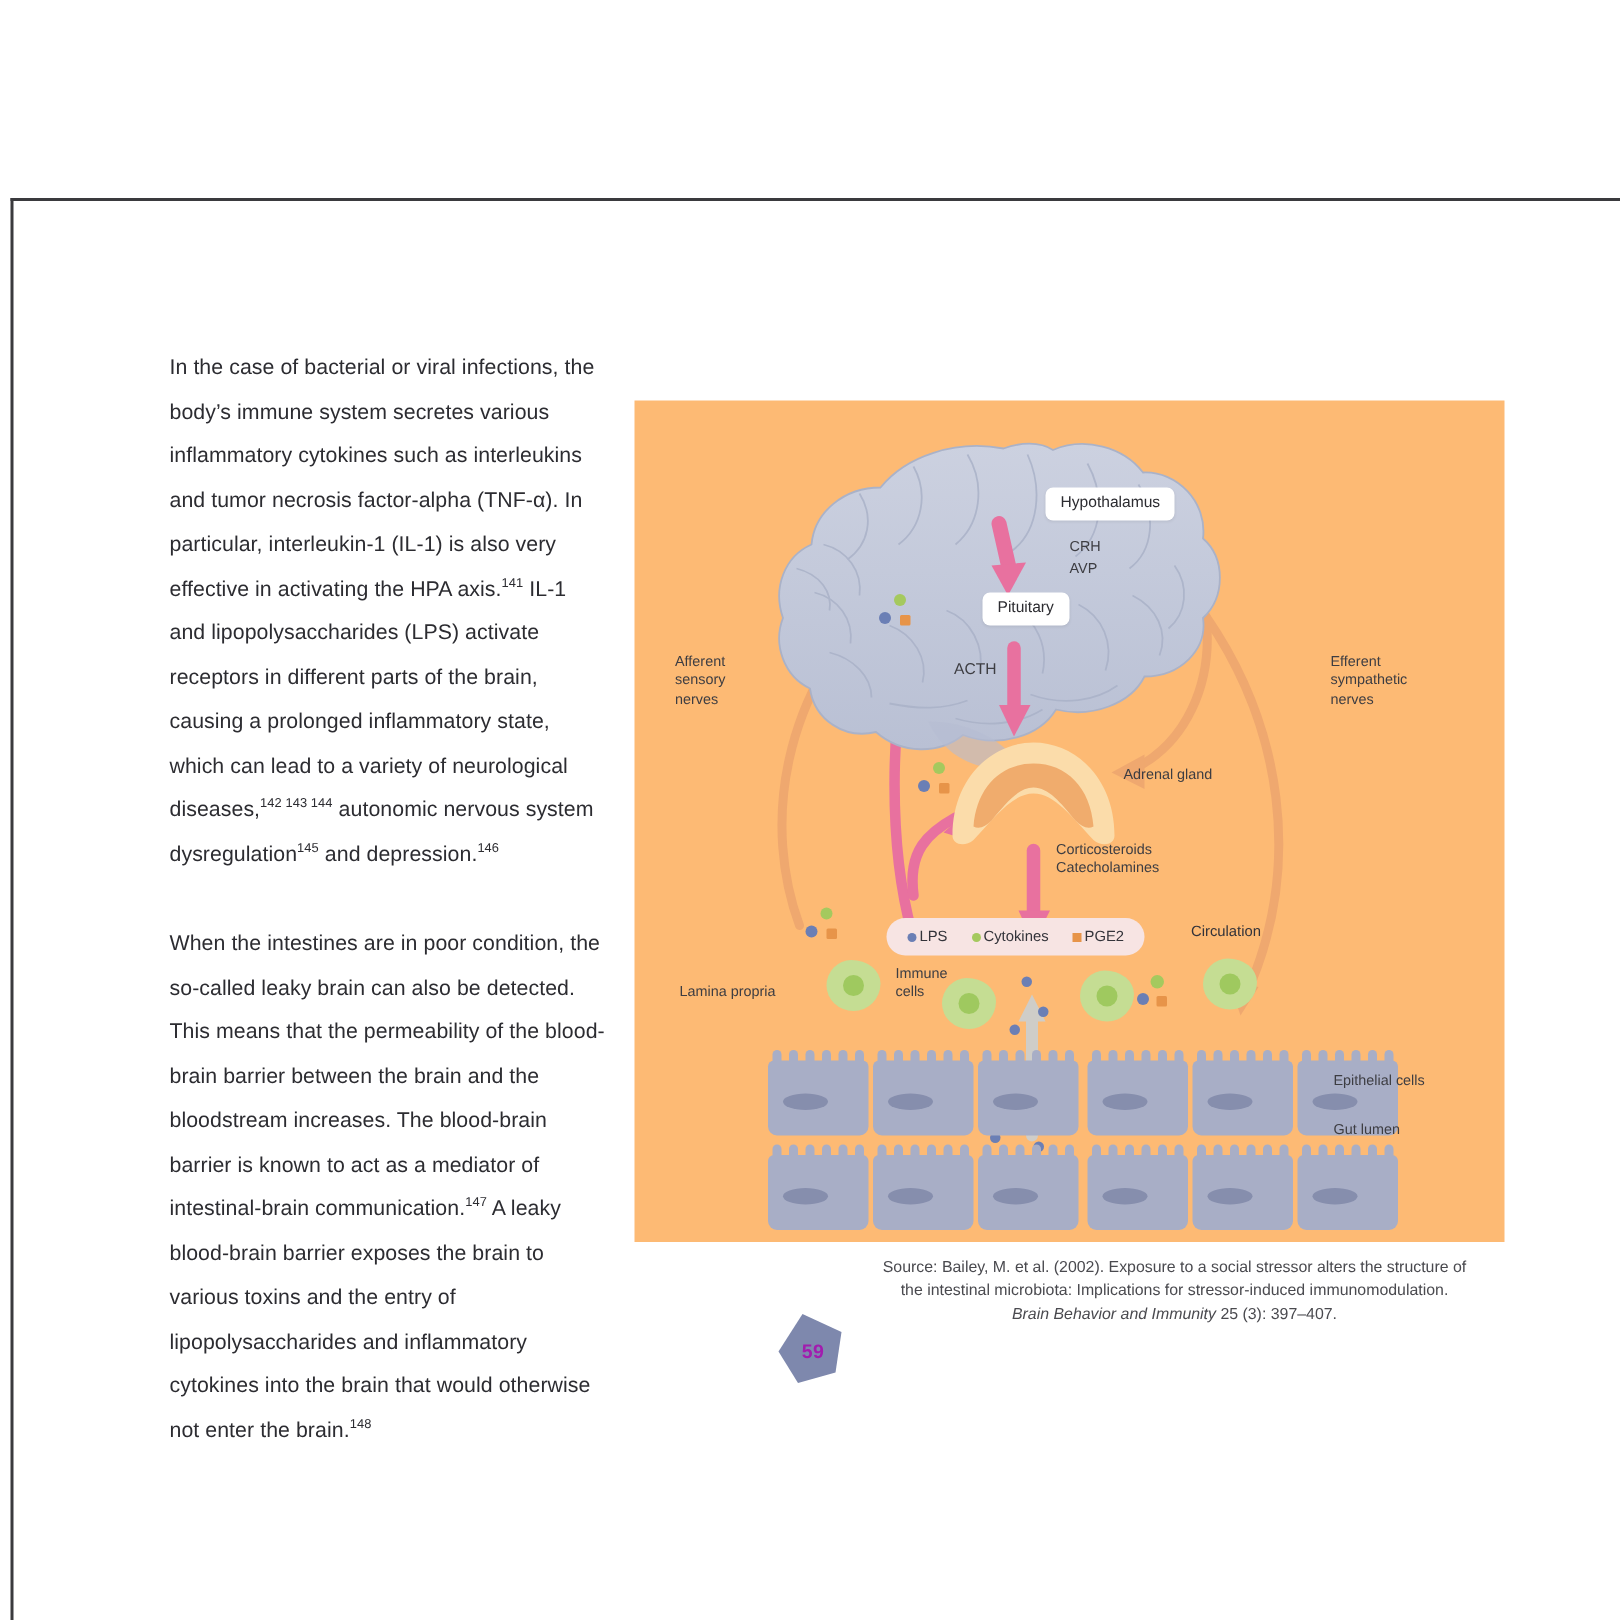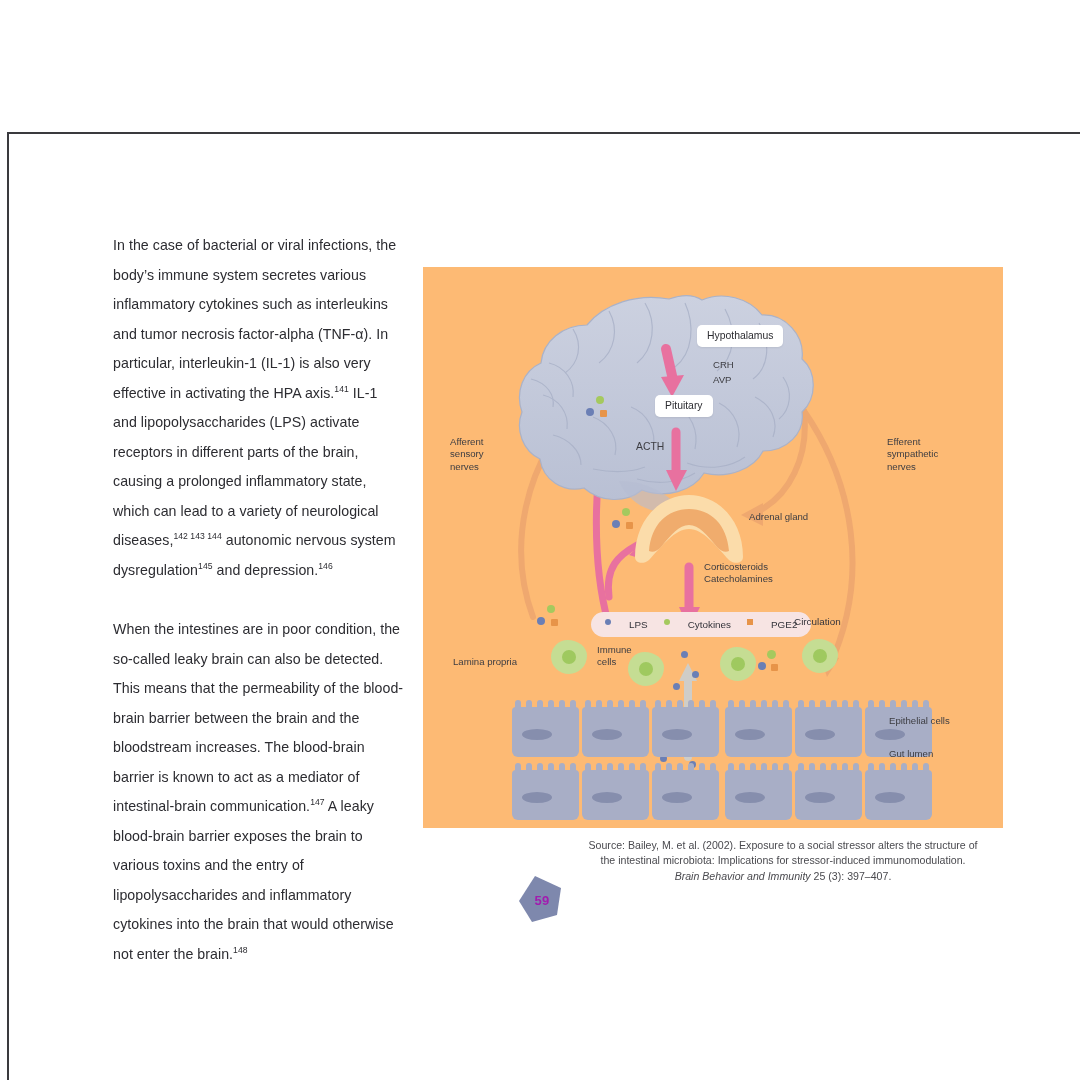--- a/index.html
+++ b/index.html
@@ -104,21 +104,21 @@
   .legend{
     position:absolute;
     left:168px; top:345px;
     height:25px;
     background:#f7e4e3;
     border-radius:13px;
     display:flex;align-items:center;
     padding:0 14px;
     gap:16px;
   }
-  .legend .item{display:flex;align-items:flex-start;gap:18px;font-size:9.9px;color:#33333a;}
+  .legend .item{display:flex;align-items:center;gap:2px;font-size:9.9px;color:#33333a;}
   .legend .dot{width:6px;height:6px;border-radius:50%;display:inline-block;}
   .legend .sq{width:6px;height:6px;display:inline-block;}
   .circ-lbl{
     position:absolute;left:371px;top:349px;
     font-size:9.9px;color:#33333a;
   }
   svg.overlay{position:absolute;left:0;top:0;width:552px;height:561px;}
   
   .cellrow{position:absolute;}
   .cell{

